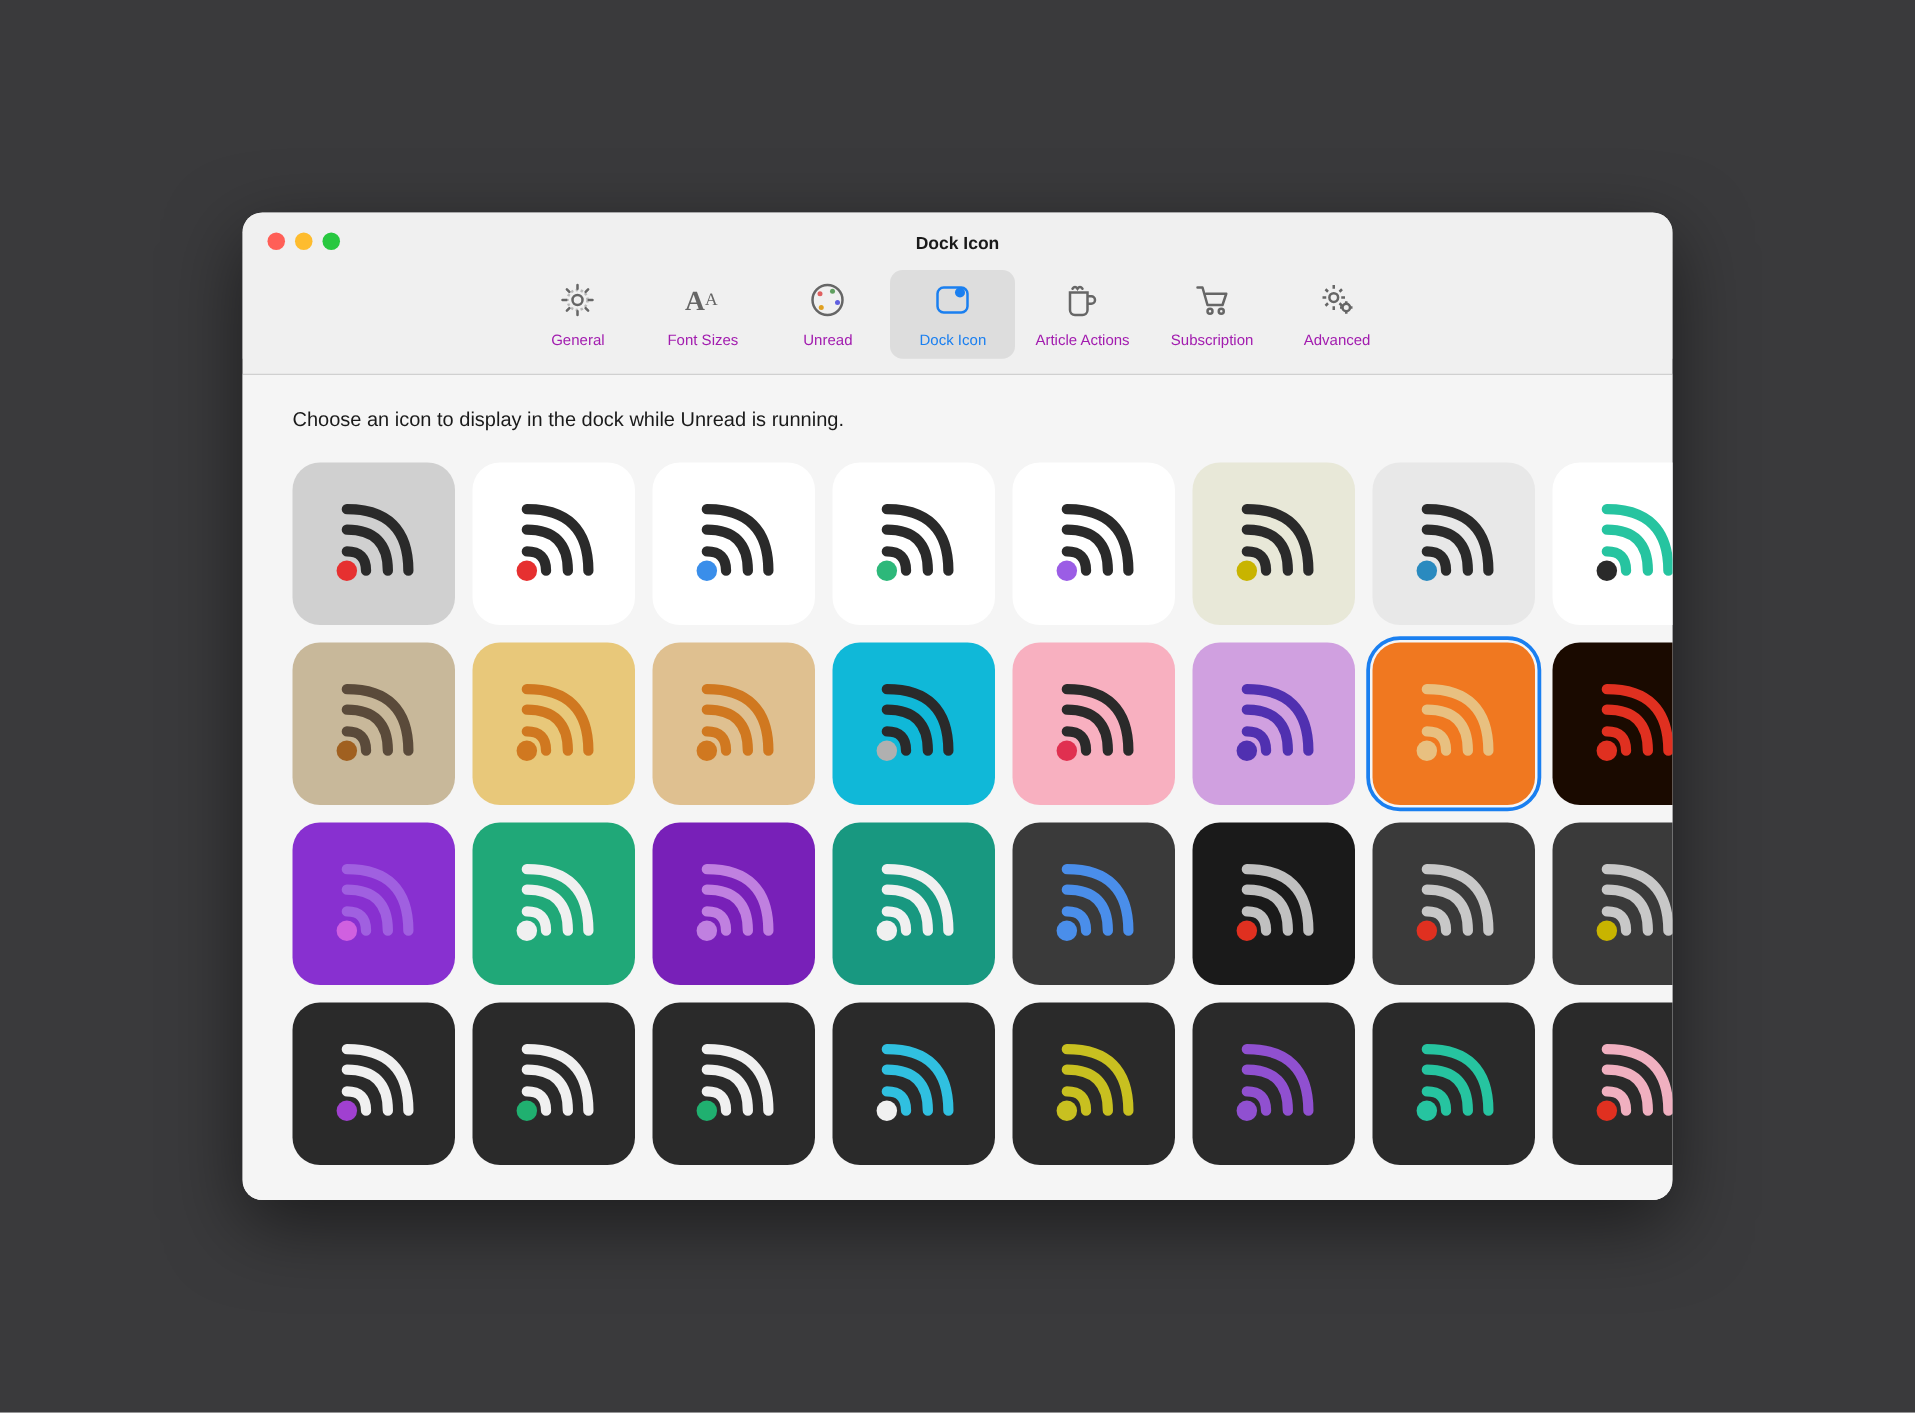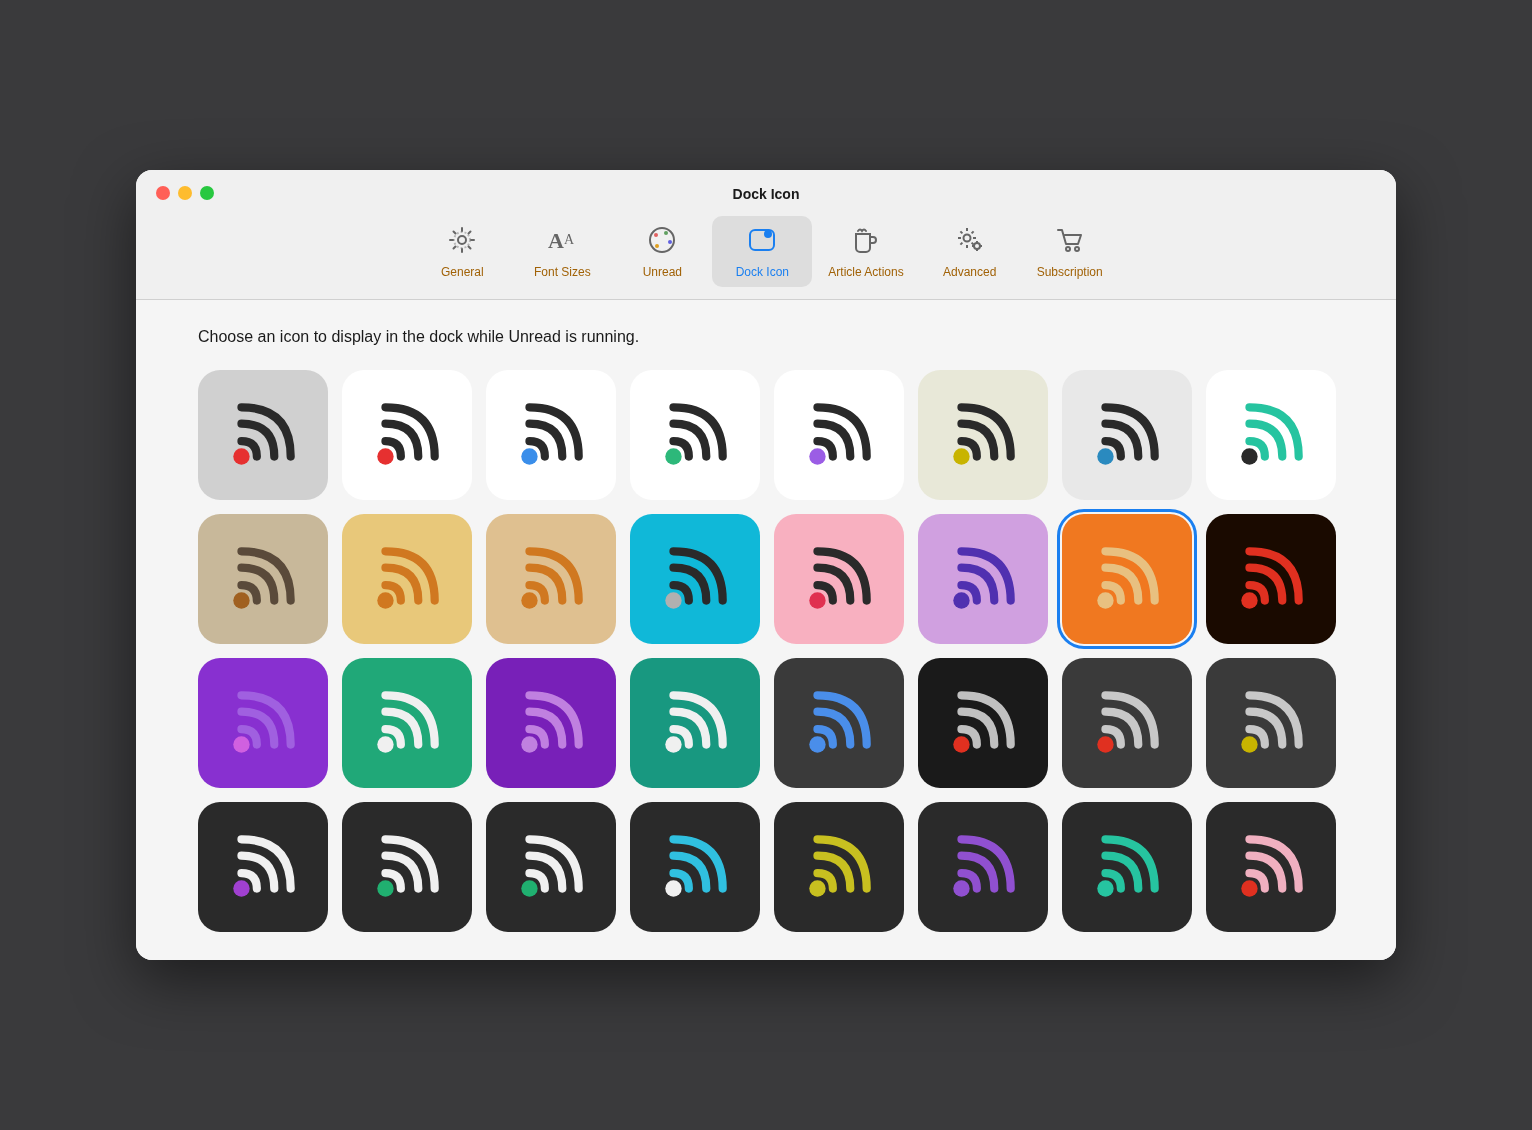--- a/index.html
+++ b/index.html
@@ -5,21 +5,21 @@
     * { box-sizing: border-box; margin: 0; padding: 0; }
     body {
       background: #3a3a3c;
       display: flex;
       justify-content: center;
       align-items: center;
       min-height: 100vh;
       font-family: -apple-system, BlinkMacSystemFont, 'SF Pro Text', 'Helvetica Neue', sans-serif;
     }
     .window {
-      width: 1260px;
+      width: 1144px;
       background: #f0f0f0;
       border-radius: 16px;
       box-shadow: 0 20px 60px rgba(0,0,0,0.5);
       overflow: hidden;
     }
     .titlebar {
       background: #f0f0f0;
       display: flex;
       align-items: center;
       justify-content: center;
@@ -72,34 +72,34 @@
       line-height: 1;
     }
     .toolbar-item.active .toolbar-icon {
       color: #1a7ff0;
     }
     .toolbar-item.active .toolbar-label {
       color: #1a7ff0;
     }
     .toolbar-label {
       font-size: 12px;
-      color: #a16207;
+      color: #a21caf;
     }
     .toolbar-icon svg {
       width: 32px;
       height: 32px;
     }
     .divider {
       height: 1px;
       background: #d0d0d0;
       margin: 12px 0 0;
     }
     .content {
       background: #f5f5f5;
-      padding: 28px 62px;
+      padding: 28px 40px;
     }
     .instruction {
       font-size: 16px;
       color: #1a1a1a;
       margin-bottom: 24px;
     }
     .icons-grid {
       display: grid;
       grid-template-columns: repeat(8, 1fr);
       gap: 14px;
@@ -198,39 +198,39 @@
           <path d="M20 13h3a3 3 0 0 1 0 6h-3"></path>
           <path d="M8 7 Q10 4 12 7 Q14 4 16 7" stroke-linecap="round"></path>
         </svg>
       </div>
       <span class="toolbar-label">Article Actions</span>
     </div>
 
     <div class="toolbar-item">
       <div class="toolbar-icon">
         <svg viewBox="0 0 32 32" fill="none" stroke="#666" stroke-width="2">
+          <path d="M4 6h4l4 14h12l3-9H11" stroke-linecap="round" stroke-linejoin="round"></path>
+          <circle cx="14" cy="25" r="2"></circle>
+          <circle cx="23" cy="25" r="2"></circle>
+        </svg>
+      </div>
+      <span class="toolbar-label">Subscription</span>
+    </div>
+
+    <div class="toolbar-item">
+      <div class="toolbar-icon">
+        <svg viewBox="0 0 32 32" fill="none" stroke="#666" stroke-width="2">
           <circle cx="13" cy="14" r="3.5"></circle>
           <path d="M13 4v3M13 21v3M4 14h3M19 14h3M6.4 7.4l2 2M17.6 18.6l2 2M6.4 20.6l2-2M17.6 9.4l2-2"></path>
           <circle cx="23" cy="22" r="3"></circle>
           <path d="M23 17v2M23 25v2M18 22h2M26 22h2"></path>
         </svg>
       </div>
       <span class="toolbar-label">Advanced</span>
     </div>
-
-    <div class="toolbar-item">
-      <div class="toolbar-icon">
-        <svg viewBox="0 0 32 32" fill="none" stroke="#666" stroke-width="2">
-          <path d="M4 6h4l4 14h12l3-9H11" stroke-linecap="round" stroke-linejoin="round"></path>
-          <circle cx="14" cy="25" r="2"></circle>
-          <circle cx="23" cy="25" r="2"></circle>
-        </svg>
-      </div>
-      <span class="toolbar-label">Subscription</span>
-    </div>
   </div>
 
   <div class="divider"></div>
 
   <div class="content">
     <p class="instruction">Choose an icon to display in the dock while Unread is running.</p>
 
     <div class="icons-grid" id="icons-grid">
     <div class="icon-cell" style="background: rgb(208, 208, 208);">
           <div class="rss-icon">

